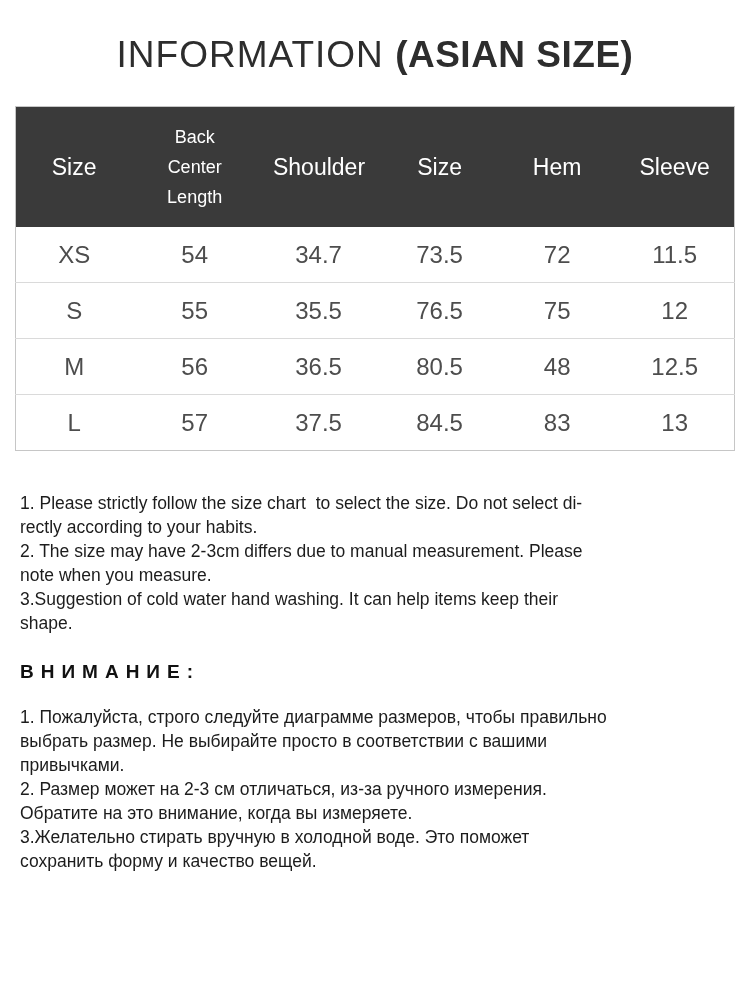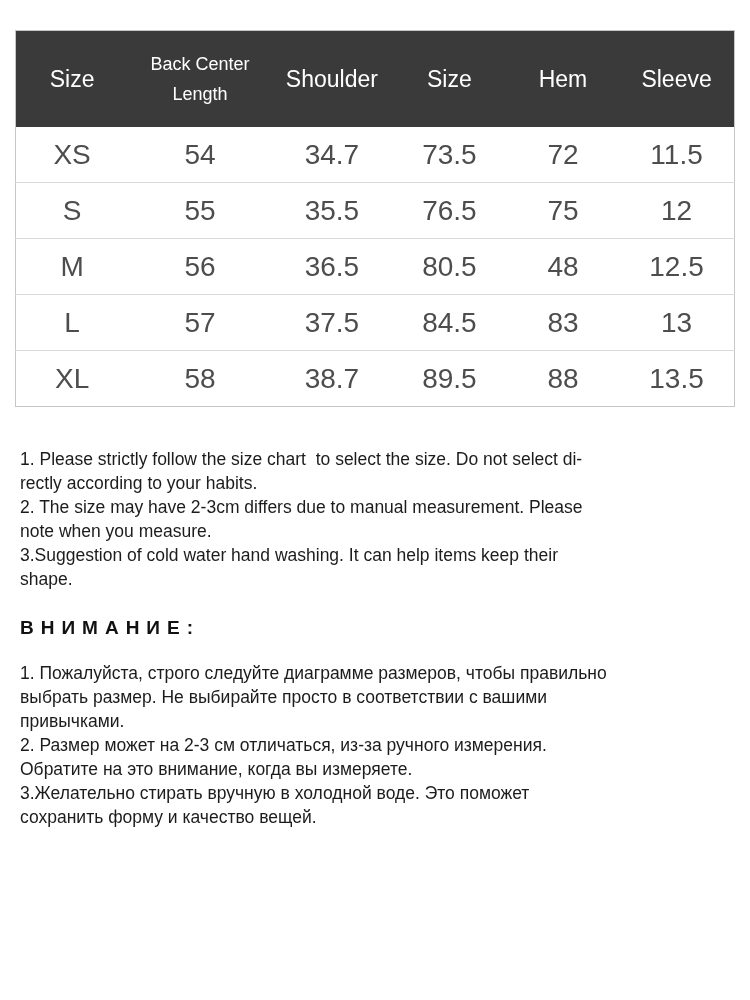--- a/index.html
+++ b/index.html
@@ -38,38 +38,38 @@
     border: 1px solid #c6c6c6;
   }
   .size-table thead th {
     background: #3a3a3a;
     color: #ffffff;
     font-weight: 400;
     height: 88px;
     font-size: 23px;
     text-align: center;
     vertical-align: middle;
-    padding: 4px;
+    padding: 16px;
   }
   .size-table thead th.small-header {
     font-size: 18px;
     line-height: 30px;
     padding: 0 14px;
   }
   .size-table th:nth-child(1) { width: 16%; }
   .size-table th:nth-child(2) { width: 18%; }
   .size-table th:nth-child(3) { width: 17.2%; }
   .size-table th:nth-child(4) { width: 16.4%; }
   .size-table th:nth-child(5) { width: 16%; }
   .size-table th:nth-child(6) { width: 16.4%; }
   .size-table tbody td {
     height: 55px;
     text-align: center;
     vertical-align: middle;
-    font-size: 28px;
+    font-size: 24px;
     font-weight: 400;
     color: #4d4d4d;
     border-top: 1px solid #dadada;
     padding: 0;
   }
   .size-table tbody tr:first-child td {
     border-top: none;
   }
   
   .note-section {
@@ -102,20 +102,21 @@
     line-height: 24px;
     color: #1c1c1c;
     white-space: pre-wrap;
   }
 </style>
 </head>
 <body>
 
 <div class="page">
 
+  <h1 class="title"><span>INFORMATION</span> <span class="title-bold">(ASIAN SIZE)</span></h1>
 
   <table class="size-table">
     <thead>
       <tr id="header-row">
           <th>Size</th>
           <th class="small-header">Back Center Length</th>
           <th>Shoulder</th>
           <th>Size</th>
           <th>Hem</th>
           <th>Sleeve</th>
@@ -147,28 +148,20 @@
           <td>12.5</td>
         </tr>
         <tr>
           <td>L</td>
           <td>57</td>
           <td>37.5</td>
           <td>84.5</td>
           <td>83</td>
           <td>13</td>
         </tr>
-        <tr>
-          <td>XL</td>
-          <td>58</td>
-          <td>38.7</td>
-          <td>89.5</td>
-          <td>88</td>
-          <td>13.5</td>
-        </tr>
       </tbody>
   </table>
 
   <div class="note-section">
     <p class="note-body">1. Please strictly follow the size chart  to select the size. Do not select di-
 rectly according to your habits.
 2. The size may have 2-3cm differs due to manual measurement. Please
 note when you measure.
 3.Suggestion of cold water hand washing. It can help items keep their
 shape.</p>

